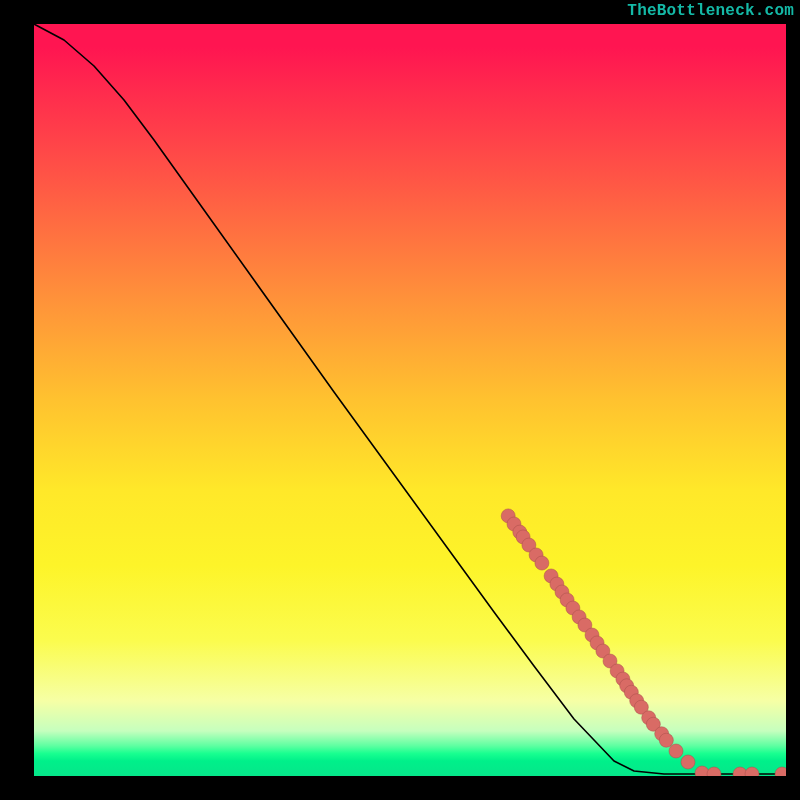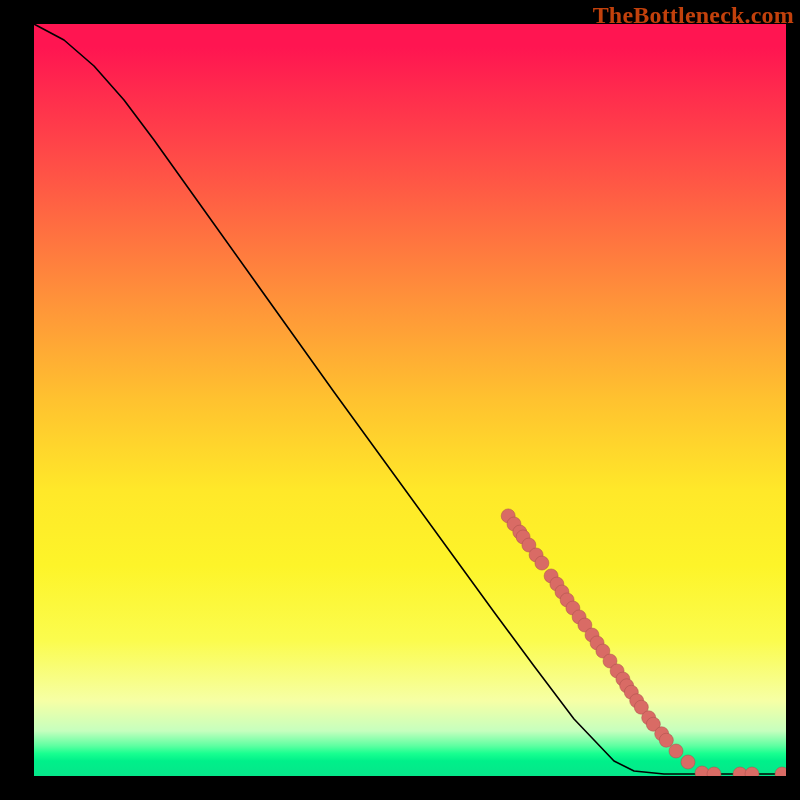--- a/index.html
+++ b/index.html
@@ -7,24 +7,24 @@
   .frame {
     position: relative;
     width: 800px;
     height: 800px;
     background: #000;
   }
   .watermark {
     position: absolute;
     top: 2px;
     right: 6px;
-    font-family: Liberation Serif, serif;
-    font-size: 24px;
+    font-family: Liberation Mono, monospace;
+    font-size: 16px;
     font-weight: 600;
-    color: #c2410c;
+    color: #14b8a6;
     letter-spacing: 0.2px;
   }
   .plot {
     position: absolute;
     left: 34px;
     top: 24px;
     width: 752px;
     height: 752px;
     overflow: hidden;
   }

